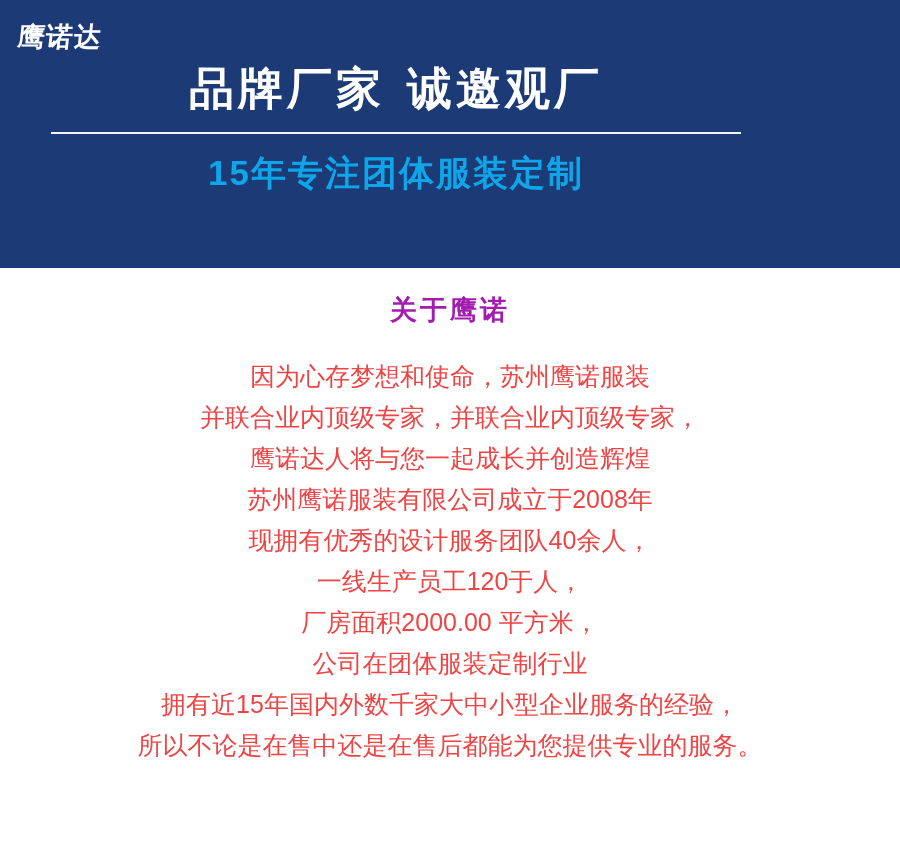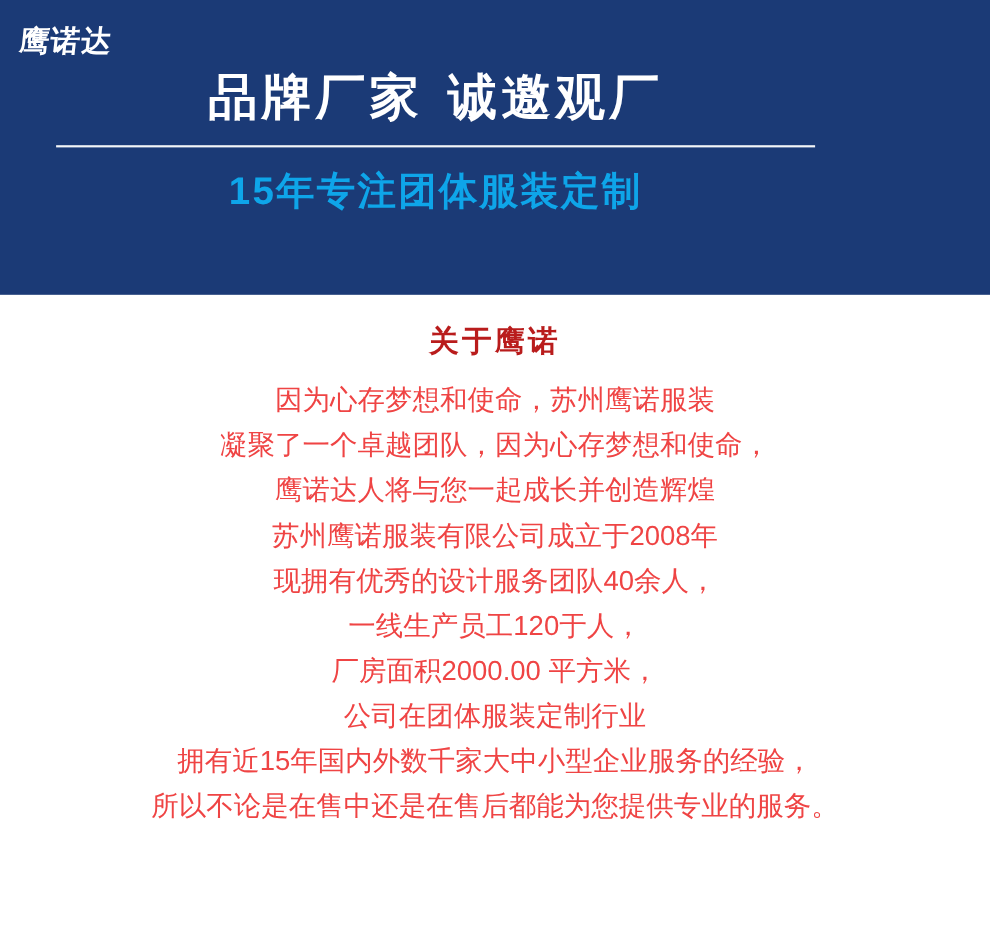--- a/index.html
+++ b/index.html
@@ -90,27 +90,27 @@
   
   .about {
     position: relative;
     width: 900px;
     padding-top: 24px;
     display: flex;
     flex-direction: column;
     align-items: center;
   }
   .about-title {
-    color: #b91c1c;
+    color: #a21caf;
     font-family: "Liberation Sans", sans-serif;
     font-weight: bold;
     font-size: 27px;
     letter-spacing: 3px;
     text-align: center;
-    margin-bottom: 16px;
+    margin-bottom: 28px;
   }
   .about-lines {
     width: 900px;
     display: flex;
     flex-direction: column;
     align-items: center;
   }
   .about-line {
     color: #ef4444;
     font-family: "Liberation Sans", sans-serif;
@@ -137,21 +137,21 @@
       </div>
       <div class="banner-rule"></div>
       <div class="banner-sub">15年专注团体服装定制</div>
     </div>
   </div>
 
   <div class="about">
     <div class="about-title">关于鹰诺</div>
     <div class="about-lines">
       <div class="about-line">因为心存梦想和使命，苏州鹰诺服装</div>
-      <div class="about-line">凝聚了一个卓越团队，因为心存梦想和使命，</div>
+      <div class="about-line">并联合业内顶级专家，并联合业内顶级专家，</div>
       <div class="about-line">鹰诺达人将与您一起成长并创造辉煌</div>
       <div class="about-line">苏州鹰诺服装有限公司成立于2008年</div>
       <div class="about-line">现拥有优秀的设计服务团队40余人，</div>
       <div class="about-line">一线生产员工120于人，</div>
       <div class="about-line">厂房面积2000.00 平方米，</div>
       <div class="about-line">公司在团体服装定制行业</div>
       <div class="about-line">拥有近15年国内外数千家大中小型企业服务的经验，</div>
       <div class="about-line">所以不论是在售中还是在售后都能为您提供专业的服务。</div>
     </div>
   </div>

